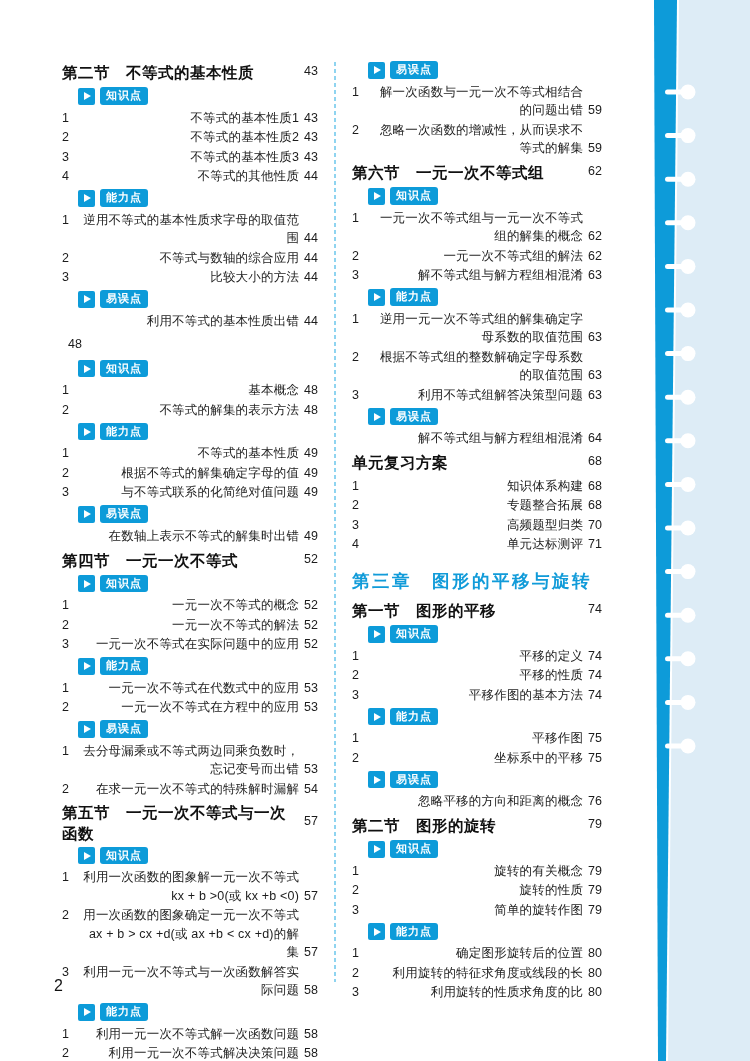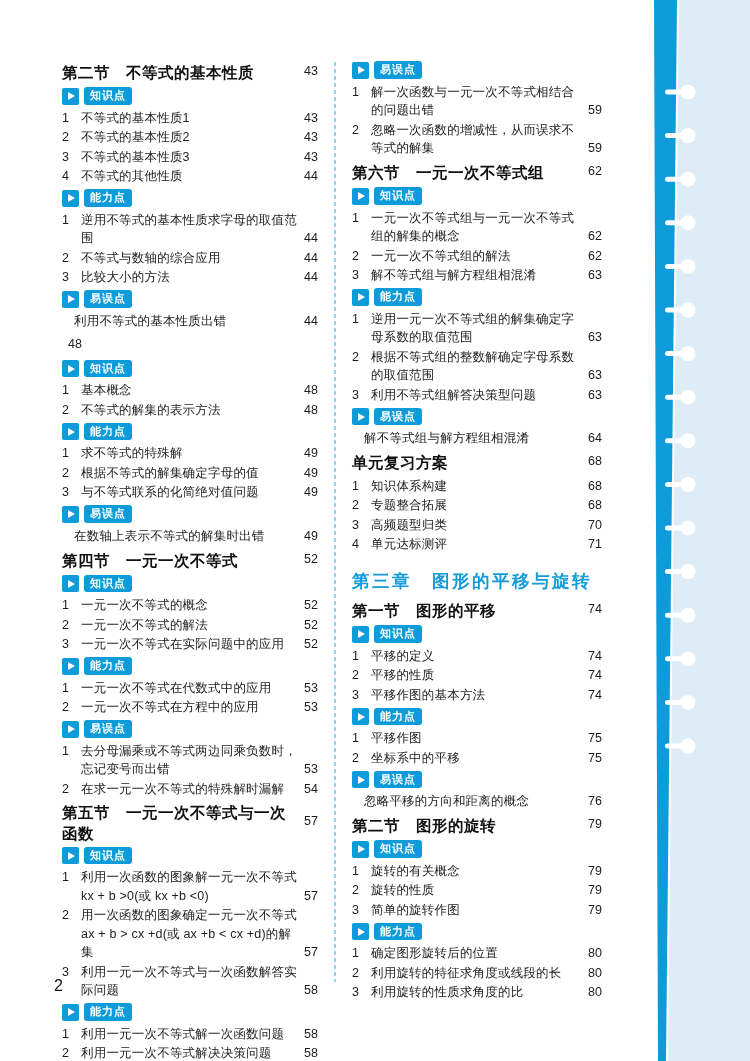--- a/index.html
+++ b/index.html
@@ -22,37 +22,37 @@
 
   .sec-row { display:flex; align-items:center; margin:3px 0 2px 0; line-height:21px; }
   .sec-title { flex:1; font-weight:bold; font-size:15.5px; letter-spacing:0.5px; color:#111; }
   .sec-page { flex:none; font-size:12.5px; margin-left:6px; padding-bottom:2px; }
 
   .chapter-row {
     margin:15px 0 6px 0; font-size:17.5px; font-weight:bold; letter-spacing:2.5px;
     color:#119bd9; line-height:24px;
   }
 
-  .badge-row { display:flex; align-items:center; margin:3px 0; height:18px; }
+  .badge-row { display:flex; align-items:center; margin:3px 16px; height:18px; }
   .badge-arrowbox {
     width:17px; height:17px; background:#0d9bd9; border-radius:2px;
     display:flex; align-items:center; justify-content:center; margin-right:5px; flex:none;
   }
   .badge-tri {
     width:0; height:0; border-left:7px solid #ffffff;
     border-top:4.5px solid transparent; border-bottom:4.5px solid transparent; margin-left:2px;
   }
   .badge-label {
     background:#0d9bd9; color:#ffffff; font-weight:bold; font-size:11px;
     padding:2px 6px 2.5px 6px; border-radius:3px; letter-spacing:1px; line-height:13px;
   }
 
   .item-row { display:flex; line-height:18.5px; padding:0.5px 0; font-size:12.5px; }
   .item-num { flex:none; width:19px; align-self:flex-start; }
-  .item-txt { flex:1; letter-spacing:0.2px; }
+  .item-txt { flex:1; letter-spacing:0.2px;text-align:right; }
   .item-row.nonum .item-txt { padding-left:12px; }
   .item-pg { flex:none; margin-left:5px; align-self:flex-end; }
 
   .page-num { position:absolute; left:54px; top:977px; font-size:16px; color:#111; }
 </style>
 </head>
 <body>
 
 <div class="page">
 
@@ -180,21 +180,21 @@
     <span class="item-pg">48</span>
   </div>
       <div class="badge-row">
     <span class="badge-arrowbox">
           <span class="badge-tri"></span>
         </span>
     <span class="badge-label">能力点</span>
   </div>
       <div class="item-row">
     <span class="item-num">1</span>
-    <span class="item-txt">求不等式的特殊解</span>
+    <span class="item-txt">不等式的基本性质</span>
     <span class="item-pg">49</span>
   </div>
       <div class="item-row">
     <span class="item-num">2</span>
     <span class="item-txt">根据不等式的解集确定字母的值</span>
     <span class="item-pg">49</span>
   </div>
       <div class="item-row">
     <span class="item-num">3</span>
     <span class="item-txt">与不等式联系的化简绝对值问题</span>

